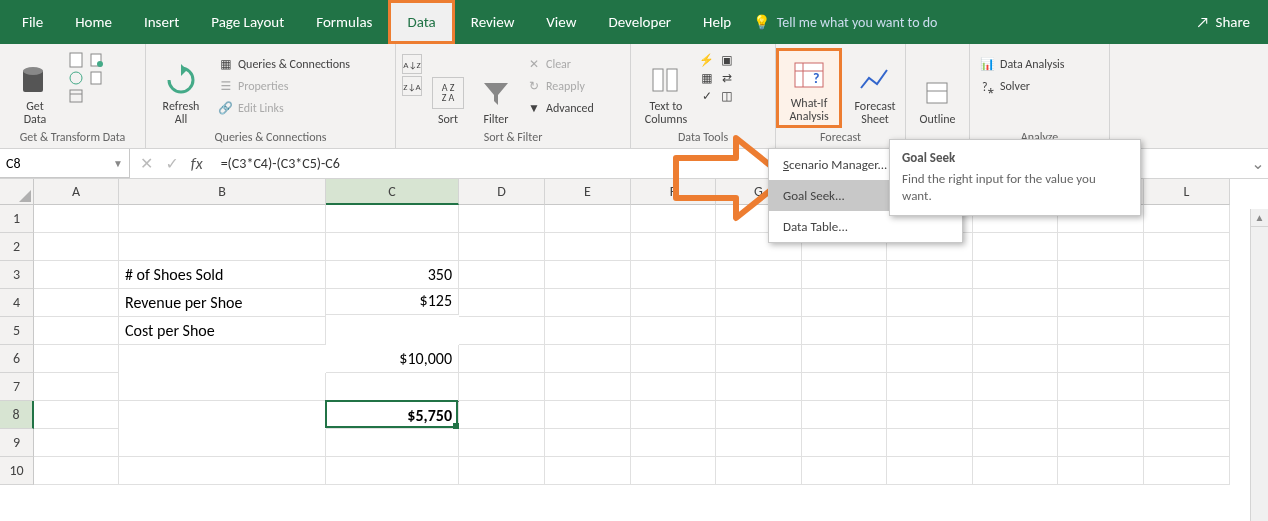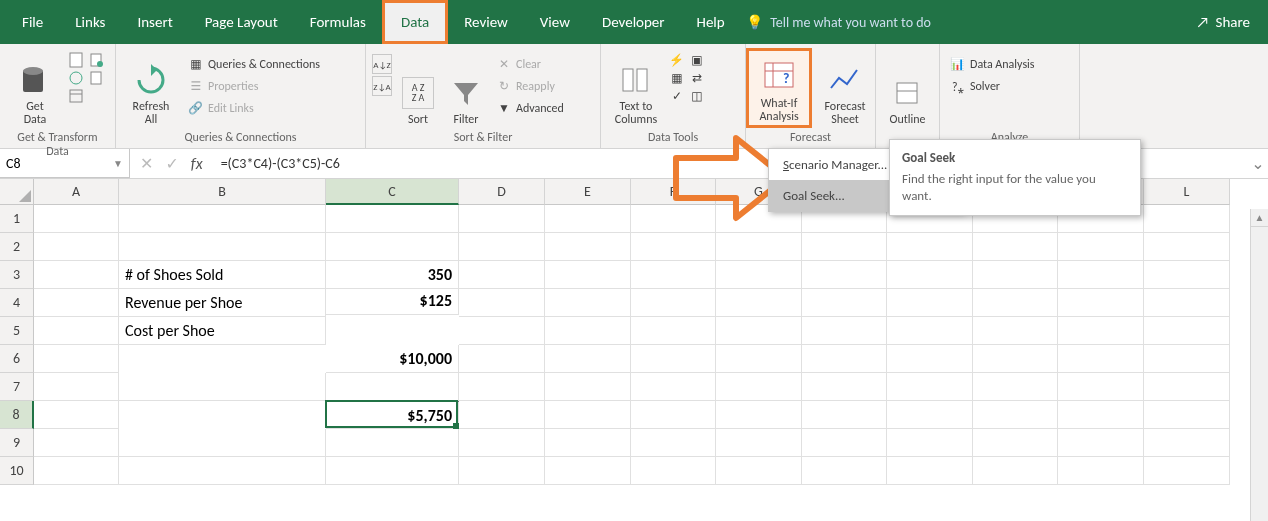--- a/index.html
+++ b/index.html
@@ -53,56 +53,56 @@
 .rowhdrs { display:flex; flex-direction:column; }
 .corner { width:34px; height:26px; background:#f3f2f1; border-right:1px solid #c8c8c8; border-bottom:1px solid #c8c8c8; position:relative;}
 .corner::after{content:""; position:absolute; right:2px; bottom:2px; border:6px solid transparent; border-right-color:#b0b0b0; border-bottom-color:#b0b0b0;}
 .rowhdr { width:34px; height:28px; background:#f3f2f1; border-right:1px solid #c8c8c8; border-bottom:1px solid #d4d4d4; display:flex; align-items:center; justify-content:center; font-size:14px; color:#444;}
 .rowhdr.sel { background:#d7e4d2; border-right:2px solid #217346;}
 .colhdrs { display:flex; }
 .colhdr { height:26px; background:#f3f2f1; border-right:1px solid #d4d4d4; border-bottom:1px solid #c8c8c8; display:flex; align-items:center; justify-content:center; font-size:14px; color:#444;}
 .colhdr.sel { background:#d7e4d2; border-bottom:2px solid #217346;}
 .cells { position:relative; }
 .cell { position:absolute; border-right:1px solid #e0e0e0; border-bottom:1px solid #e0e0e0; display:flex; align-items:center; padding:0 6px; font-size:16px; font-family:Calibri, sans-serif;}
-.cell.right{ justify-content:flex-end;font-weight:bold;}
+.cell.right{ justify-content:flex-end;}
 .cell.bold { font-weight:bold;}
 .cell.topline { border-top:1.5px solid #000;}
 .sel-cell { position:absolute; border:2px solid #217346; pointer-events:none; background:transparent;}
 .sel-cell::after{content:""; position:absolute; right:-3px; bottom:-3px; width:6px; height:6px; background:#217346;}
 
 .vscroll { position:absolute; right:0; top:209px; width:18px; bottom:0; background:#f0f0f0; border-left:1px solid #d4d4d4;}
 .vscroll .arr { height:18px; display:flex; align-items:center; justify-content:center; color:#888; font-size:10px; border-bottom:1px solid #d4d4d4;}
 </style>
 </head>
 <body>
 
 <div class="menubar">
   <div class="tab">File</div>
-  <div class="tab">Links</div>
+  <div class="tab">Home</div>
   <div class="tab">Insert</div>
   <div class="tab">Page Layout</div>
   <div class="tab">Formulas</div>
   <div class="tab active hl">Data</div>
   <div class="tab">Review</div>
   <div class="tab">View</div>
   <div class="tab">Developer</div>
   <div class="tab">Help</div>
   <div class="tell">
     <span>💡</span>
     <span>Tell me what you want to do</span>
   </div>
   <div class="share">
     <span>↗</span>
     <span>Share</span>
   </div>
 </div>
 
 <div class="ribbon">
 
-  <div class="group" style="width:116px">
+  <div class="group" style="width:146px">
     <div class="group-body">
       <div class="big-btn">
         <div class="ico">
           <svg width="32" height="32">
               <rect x="4" y="6" width="20" height="22" fill="#555" rx="2"></rect>
               <ellipse cx="14" cy="7" rx="10" ry="4" fill="#888"></ellipse>
             </svg>
         </div>
         <span style="white-space:pre-line">Get
 Data</span>
@@ -288,20 +288,21 @@
             <span>Solver</span>
           </div>
       </div>
     </div>
     <div class="group-label">Analyze</div>
   </div>
 
   <div class="dropdown">
     <div class="item"><span style="text-decoration:underline">S</span><span>cenario Manager...</span></div>
     <div class="item hover"><span>Goal Seek...</span></div>
+    <div class="item"><span>Data Table...</span></div>
   </div>
 
 </div>
 
 <div class="tooltip">
   <div class="tt-title">Goal Seek</div>
   <div class="tt-body">Find the right input for the value you want.</div>
 </div>
 
 <svg class="arrow-annot" width="130" height="100">

